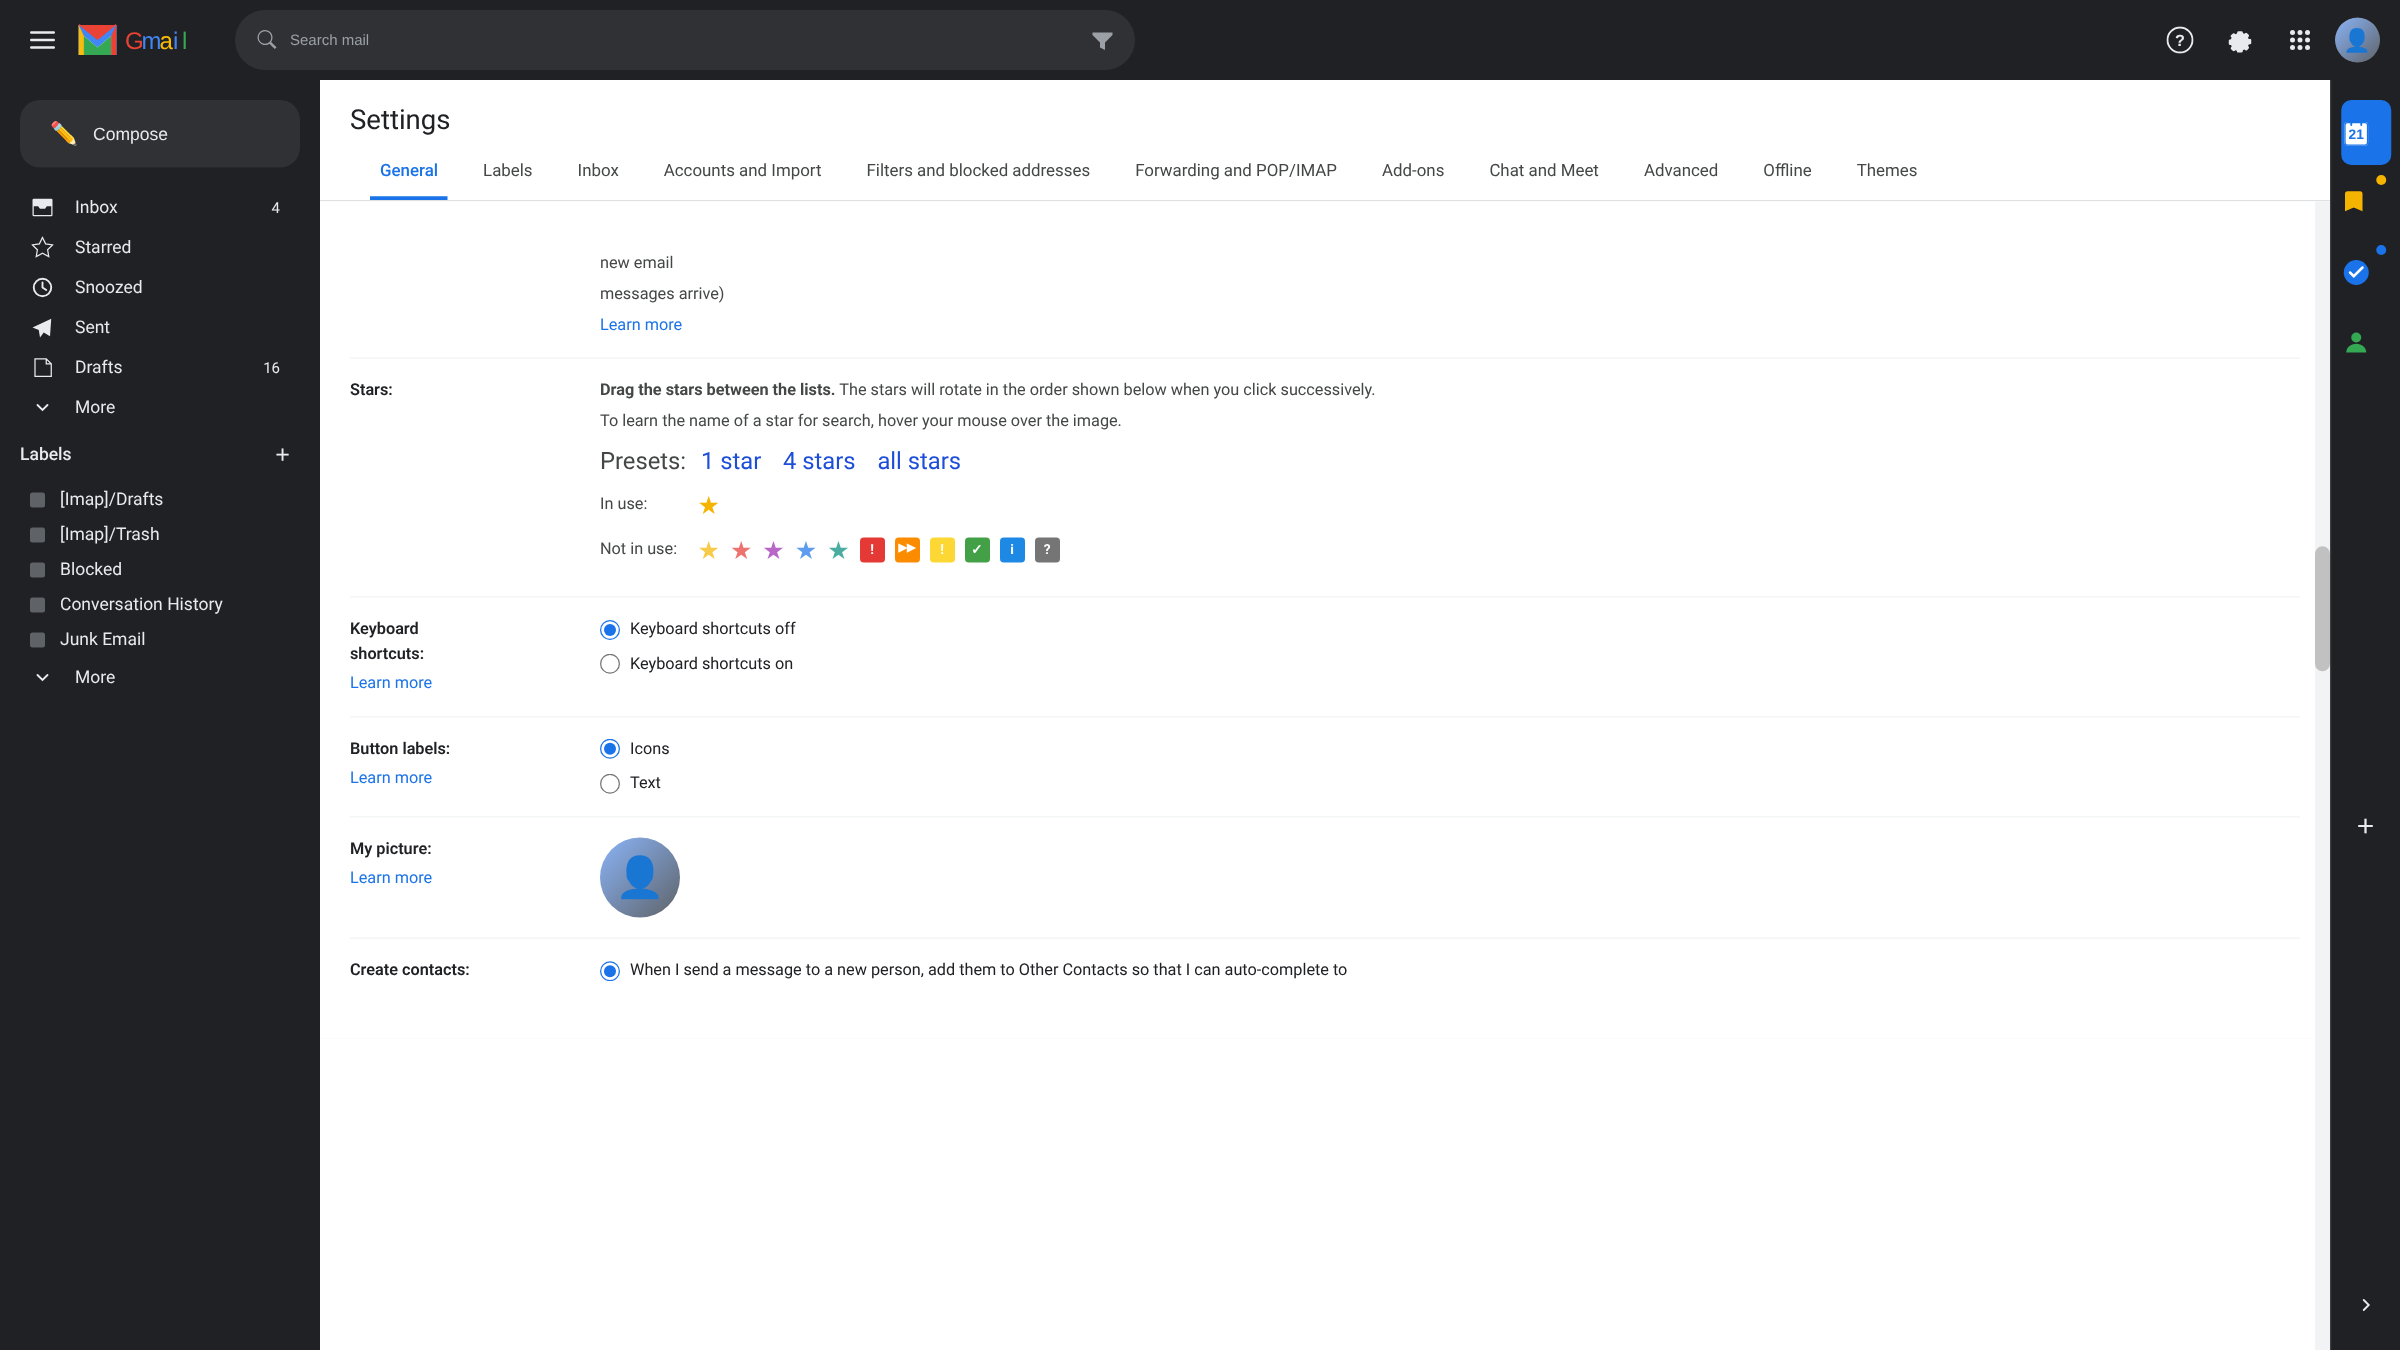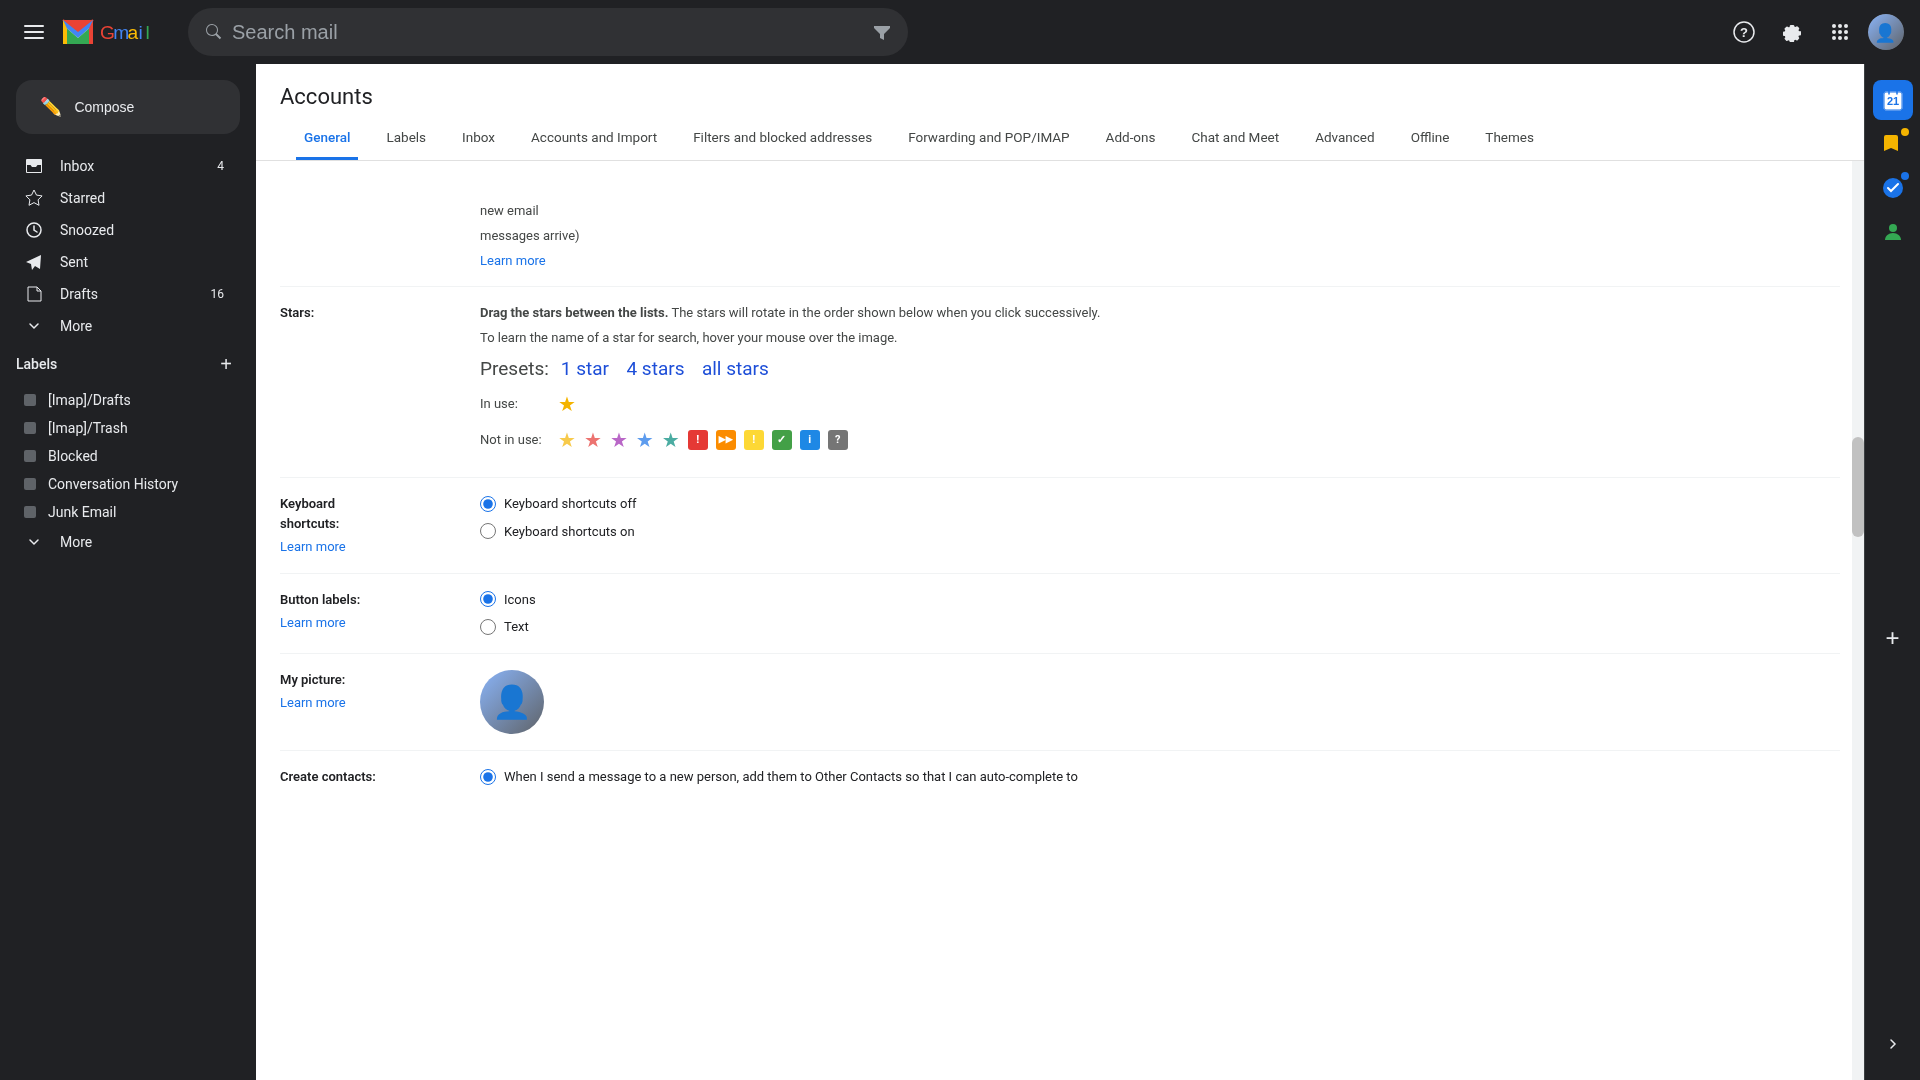--- a/index.html
+++ b/index.html
@@ -3,21 +3,21 @@
   <meta charset="utf-8">
   <style>
     * { box-sizing: border-box; margin: 0; padding: 0; }
     body { font-family: 'Google Sans', Roboto, Arial, sans-serif; background: #202124; color: #e8eaed; height: 1080px; width: 1920px; overflow: hidden; display: flex; flex-direction: column; }
 
     
     .topbar { display: flex; align-items: center; padding: 8px 16px; gap: 8px; background: #202124; height: 64px; flex-shrink: 0; }
     .hamburger-btn { background: none; border: none; cursor: pointer; color: #e8eaed; padding: 8px; border-radius: 50%; display: flex; align-items: center; justify-content: center; }
     .gmail-logo { display: flex; align-items: center; gap: 4px; text-decoration: none; margin-right: 8px; }
     .search-bar { flex: 1; max-width: 720px; background: #303134; border-radius: 24px; display: flex; align-items: center; padding: 8px 16px; gap: 8px; height: 48px; }
-    .search-bar input { background: none; border: none; outline: none; color: #e8eaed; font-size: 20px; flex: 1; }
+    .search-bar input { background: none; border: none; outline: none; color: #e8eaed; font-size: 12px; flex: 1; }
     .search-bar input::placeholder { color: #9aa0a6; }
     .search-icon-svg { color: #9aa0a6; }
     .search-filter-icon { margin-left: auto; color: #9aa0a6; cursor: pointer; }
     .topbar-right { display: flex; align-items: center; gap: 8px; margin-left: auto; }
     .topbar-icon-btn { background: none; border: none; cursor: pointer; color: #e8eaed; width: 40px; height: 40px; border-radius: 50%; display: flex; align-items: center; justify-content: center; font-size: 20px; }
     .avatar { width: 36px; height: 36px; border-radius: 50%; background: #5f6368; overflow: hidden; cursor: pointer; display: flex; align-items: center; justify-content: center; }
     .avatar-img { width: 36px; height: 36px; border-radius: 50%; background: linear-gradient(135deg, #8ab4f8, #5f6368); display: flex; align-items: center; justify-content: center; font-size: 18px; }
 
     
     .main-layout { display: flex; flex: 1; overflow: hidden; }
@@ -86,21 +86,21 @@
     .picture-section { display: flex; align-items: flex-start; gap: 16px; }
     .profile-avatar { width: 64px; height: 64px; border-radius: 50%; background: linear-gradient(135deg, #8ab4f8, #5f6368); display: flex; align-items: center; justify-content: center; font-size: 32px; overflow: hidden; flex-shrink: 0; }
     .picture-text { font-size: 13px; color: #444746; line-height: 1.6; }
     .about-link { color: #1a73e8; text-decoration: none; }
 
     
     .intro-text { font-size: 13px; color: #444746; line-height: 1.6; margin-bottom: 4px; }
 
     
     .right-sidebar { width: 56px; background: #202124; display: flex; flex-direction: column; align-items: center; padding: 8px 0; gap: 4px; border-left: 1px solid #3c4043; }
-    .right-icon-btn { width: 40px; height: 40px; border-radius: 50%; display: flex; align-items: center; justify-content: center; cursor: pointer; color: #e8eaed; font-size: 20px; background: none; border: none; position: relative; }
+    .right-icon-btn { width: 40px; height: 52px; border-radius: 50%; display: flex; align-items: center; cursor: pointer; color: #e8eaed; font-size: 20px; background: none; border: none; position: relative; }
     .right-icon-btn .badge { position: absolute; top: 4px; right: 4px; width: 8px; height: 8px; border-radius: 50%; background: #fdd835; }
     .right-icon-btn .badge-blue { background: #1a73e8; }
     .add-icon-btn { width: 40px; height: 40px; border-radius: 50%; display: flex; align-items: center; justify-content: center; cursor: pointer; color: #e8eaed; font-size: 24px; background: none; border: none; margin-top: auto; }
 
     
     .settings-content::-webkit-scrollbar { width: 8px; }
     .settings-content::-webkit-scrollbar-track { background: transparent; }
     .settings-content::-webkit-scrollbar-thumb { background: #c1c1c1; border-radius: 4px; }
 
     .settings-content-wrapper { position: relative; flex: 1; overflow: hidden; }
@@ -278,21 +278,21 @@
         <svg width="18" height="18" viewBox="0 0 18 18" fill="currentColor">
             <path d="M5 7l4 4 4-4" stroke="currentColor" stroke-width="1.5" stroke-linecap="round" fill="none"></path>
           </svg>
       </span>
       <span>More</span>
     </div>
   </nav>
 
   <div class="content-area">
     <div class="settings-panel">
-      <div class="settings-title">Accounts</div>
+      <div class="settings-title">Settings</div>
 
       <div class="settings-tabs">
         <a class="tab-item active">General</a>
         <a class="tab-item">Labels</a>
         <a class="tab-item">Inbox</a>
         <a class="tab-item">Accounts and Import</a>
         <a class="tab-item">Filters and blocked addresses</a>
         <a class="tab-item">Forwarding and POP/IMAP</a>
         <a class="tab-item">Add-ons</a>
         <a class="tab-item">Chat and Meet</a>

